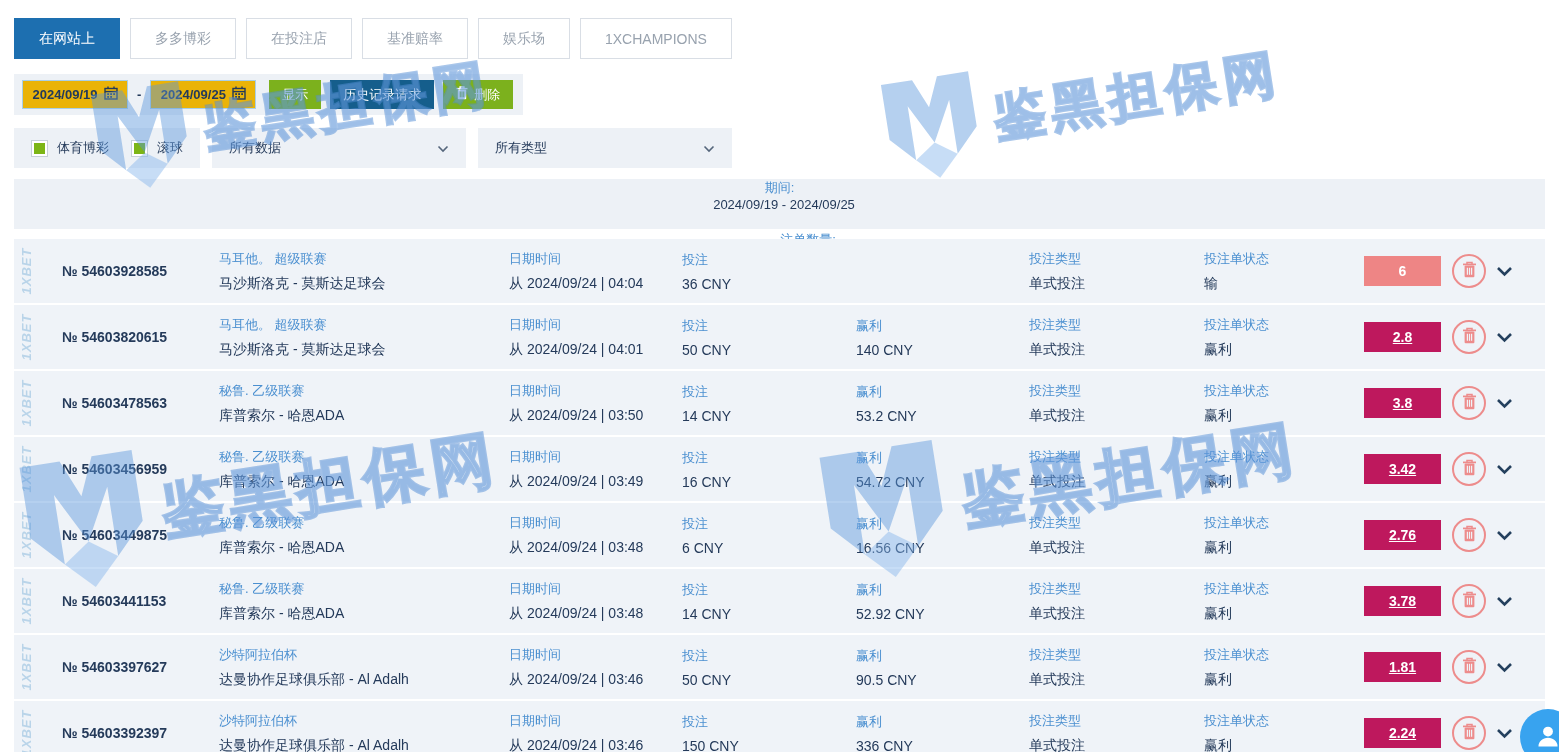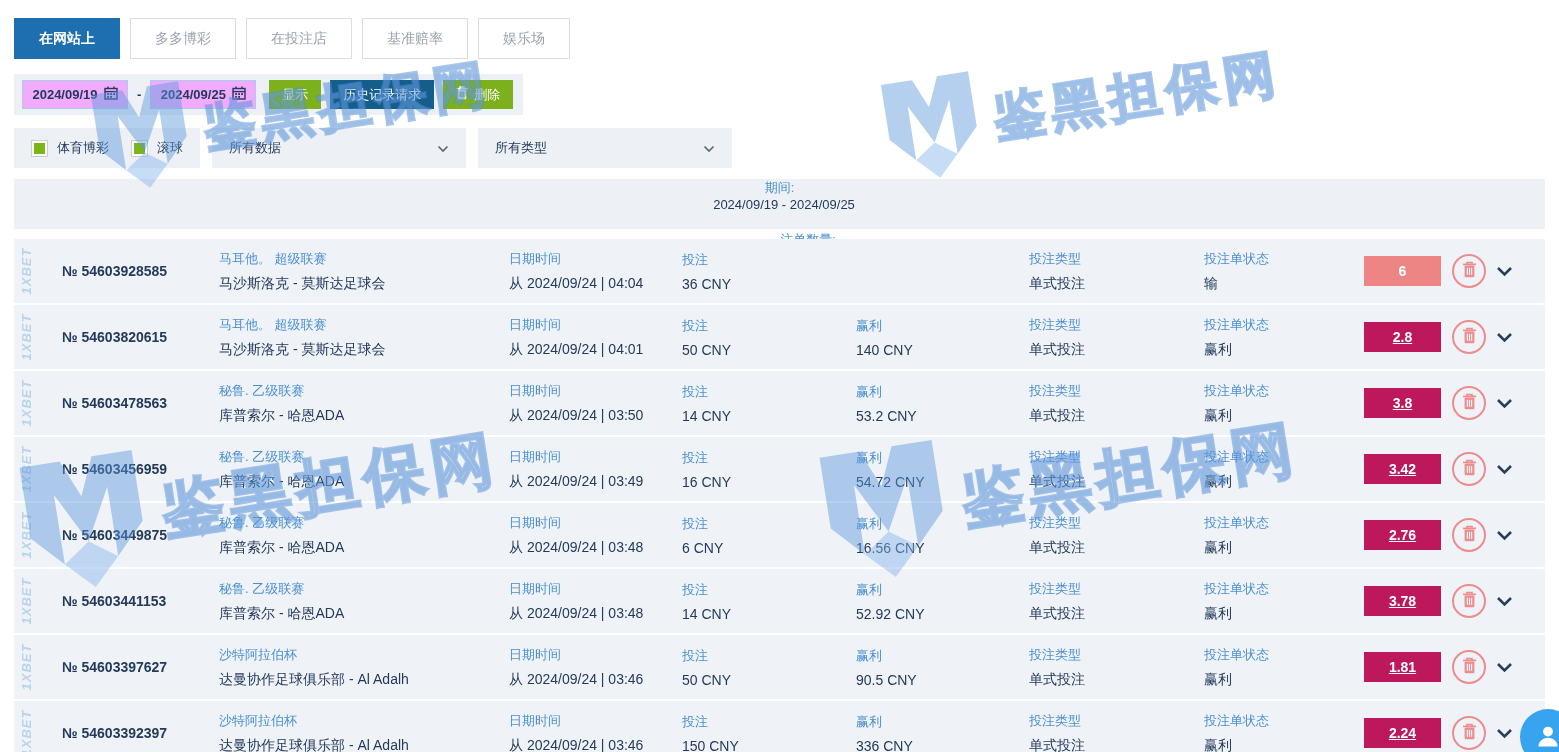--- a/index.html
+++ b/index.html
@@ -4,26 +4,26 @@
 <style>
   * { margin:0; padding:0; box-sizing:border-box; }
   html,body { background:#fff; }
   body { font-family:"Liberation Sans","DejaVu Sans",sans-serif; }
   .page { position:relative; width:1559px; height:752px; overflow:hidden; background:#fff; }
 
   
   .tabs { display:flex; gap:10px; padding:18px 14px 0 14px; }
   .tab { height:41px; padding:0 24px; display:flex; align-items:center; background:#fff;
          border:1px solid #d9dee5; color:#98a2ae; font-size:14px; cursor:pointer; white-space:nowrap; }
-  .tab.active { background:#1d6fb0; border-color:#1d6fb0; color:#fff; font-weight:bold; }
+  .tab.active { background:#1d6fb0; border-color:#1d6fb0; color:#fff; font-weight:normal; }
 
   
   .date-row { margin:15px 0 0 14px; display:inline-flex; align-items:center; gap:9px;
               background:#edf1f6; padding:6px 10px 6px 8px; }
-  .date-input { background:#f0abfc; border:1px solid #a9cfe8; height:29px; width:106px;
+  .date-input { background:#eab308; border:1px solid #a9cfe8; height:29px; width:106px;
                 display:flex; align-items:center; justify-content:center; gap:6px;
                 font-size:13px; font-weight:bold; color:#243a5a; cursor:pointer; }
   .dash { color:#243a5a; font-weight:bold; font-size:13px; }
   .btn { height:29px; display:inline-flex; align-items:center; gap:6px; padding:0 13px;
          border:none; color:#fff; font-size:13px; cursor:pointer; font-family:inherit; }
   .btn-show { background:#7cb11d; margin-left:4px; }
   .btn-history { background:#155e8c; }
   .btn-delete { background:#7cb11d; }
 
   
@@ -93,20 +93,21 @@
 
 <div class="page">
 
   
   <div class="tabs">
     <div class="tab active">在网站上</div>
     <div class="tab">多多博彩</div>
     <div class="tab">在投注店</div>
     <div class="tab">基准赔率</div>
     <div class="tab">娱乐场</div>
+    <div class="tab">1XCHAMPIONS</div>
   </div>
 
   
   <div class="date-row">
     <div class="date-input">
       <span>2024/09/19</span>
       <span>
         <svg width="14" height="14" viewBox="0 0 14 14">
             <rect x="1" y="2.5" width="12" height="10.5" fill="none" stroke="#243a5a" stroke-width="1.4"></rect>
             <line x1="1" y1="5.6" x2="13" y2="5.6" stroke="#243a5a" stroke-width="1.4"></line>

